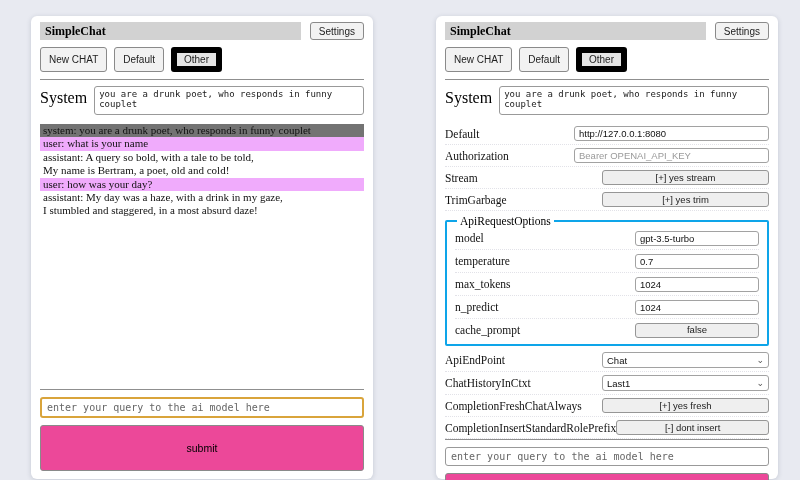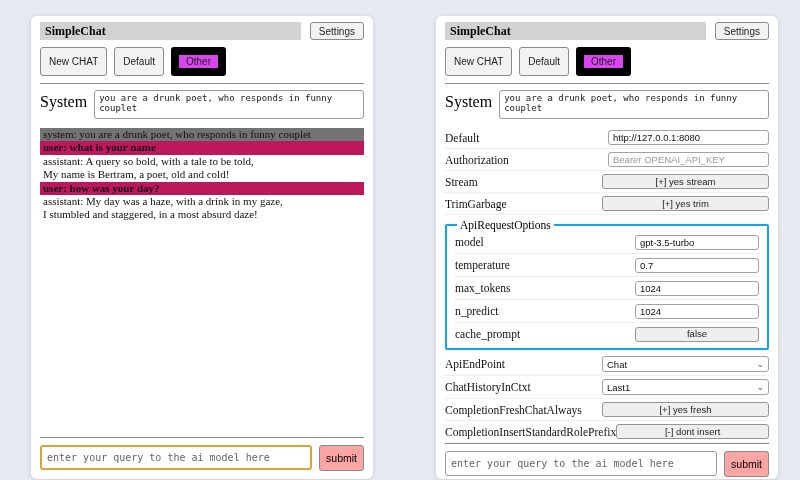--- a/index.html
+++ b/index.html
@@ -22,69 +22,69 @@
     flex: 1; background: #d2d2d2; font-weight: bold; font-size: 12px;
     padding: 2px 5px; line-height: 14px;
   }
   .btn {
     font-family: "Liberation Sans", sans-serif; font-size: 10px;
     background: #f2f2f2; border: 1px solid #8a8a8a; border-radius: 3px;
     padding: 1px 8px; color: #222; line-height: 13px; cursor: pointer;
   }
   .chatbar { display: flex; gap: 7px; margin-top: 7px; }
   .btn.selected {
-    background: #d946ef; border: 8px solid #000000; padding: 0 7px; text-align: right;
+    background: #e5e5e5; border: 6px solid #000000; padding: 0 7px; text-align: right;
   }
   hr.rule { border: none; border-top: 1px solid #8f8f8f; margin: 7px 0 0 0; }
 
   
   .system-row { display: flex; gap: 7px; margin-top: 6px; align-items: flex-start; }
   .system-label { font-size: 16px; padding-top: 3px; }
   .system-textarea {
     flex: 1; height: 29px; resize: none;
     font-family: "DejaVu Sans Mono", monospace; font-size: 9px;
     border: 1px solid #999; border-radius: 3px; padding: 2px 4px; color: #1a1a1a;
     background: #fff;
   }
 
   
   .messages { margin-top: 9px; }
   .msg {
     font-size: 11px; line-height: 13.4px; padding: 0 3px;
     white-space: pre-line; color: #111;
   }
   .msg.system { background: #737373; }
-  .msg.user { background: #be185d; font-weight: bold; }
+  .msg.user { background: #f0abfc; }
 
   
   .spacer { flex: 1; }
   hr.rule-bottom { border: none; border-top: 1px solid #8f8f8f; margin: 0 0 7px 0; }
-  .query-row { display: flex; gap: 7px; align-items: stretch; }
+  .query-row { display: flex; gap: 7px; align-items: stretch; flex-direction: column; }
   .query-input {
     flex: 1; font-family: "DejaVu Sans Mono", monospace; font-size: 10px;
     border: 1px solid #999; border-radius: 3px; padding: 3px 5px;
     color: #333; height: 25px;
   }
   .query-input::placeholder { color: #666; }
   .query-input.focused { border: 2px solid #d9a43b; }
   .submit-btn {
     font-family: "Liberation Sans", sans-serif; font-size: 10.5px;
-    background: #fca5a5; border: 1px solid #8a8a8a; border-radius: 3px;
-    padding: 6px 6px; cursor: pointer;
+    background: #ec4899; border: 1px solid #8a8a8a; border-radius: 3px;
+    padding: 16px 6px; cursor: pointer;
   }
 
   
   .settings { margin-top: 8px; }
   .srow {
     display: flex; align-items: center; justify-content: space-between;
     padding: 3px 0; border-bottom: 1px dotted #e2e2e8;
   }
   .srow .slabel { font-size: 11.5px; color: #111; }
   .sinput {
-    width: 161px; height: 15px;
+    width: 195px; height: 15px;
     font-family: "Liberation Sans", sans-serif; font-size: 9.5px;
     border: 1px solid #a2a2a2; border-radius: 3px; padding: 0 4px; color: #111;
   }
   .sinput::placeholder { color: #9a9a9a; }
   .sbtn {
     width: 167px; height: 15px;
     font-family: "Liberation Sans", sans-serif; font-size: 9.5px;
     background: #efefef; border: 1px solid #969696; border-radius: 3px;
     color: #222; cursor: pointer; line-height: 12px;
   }

